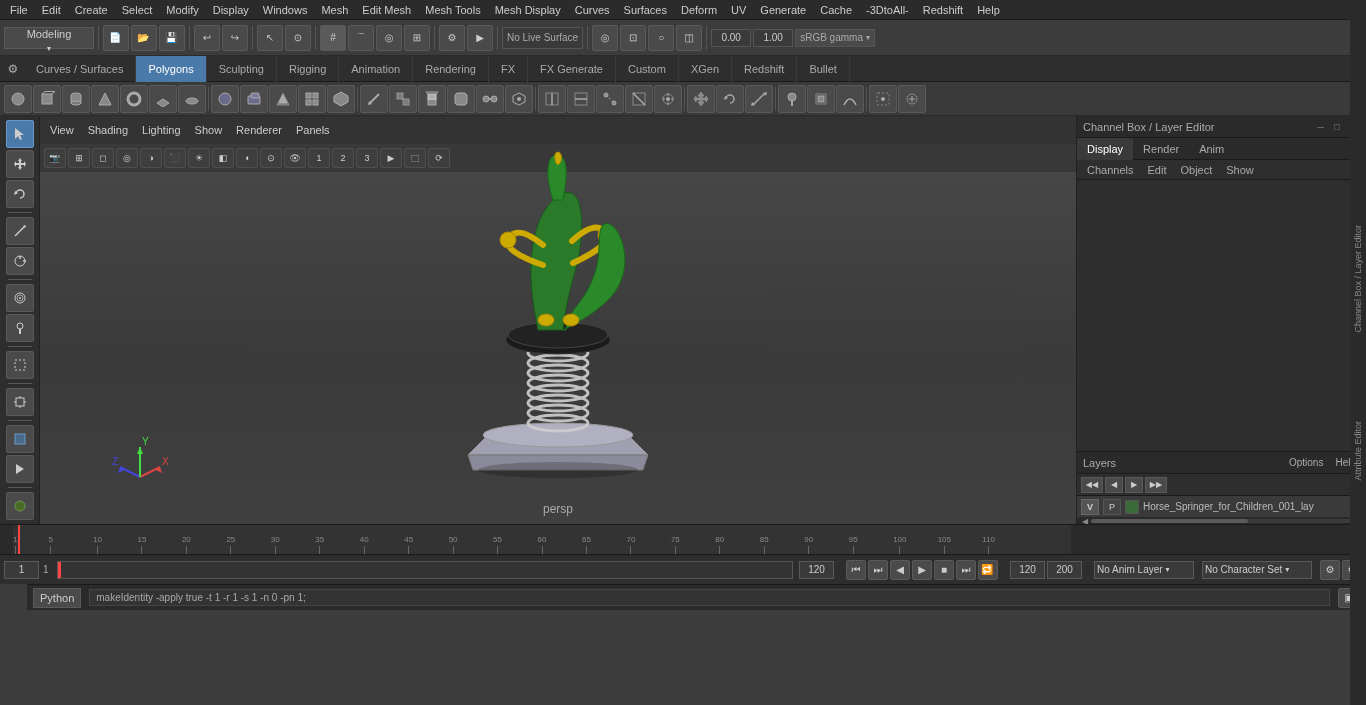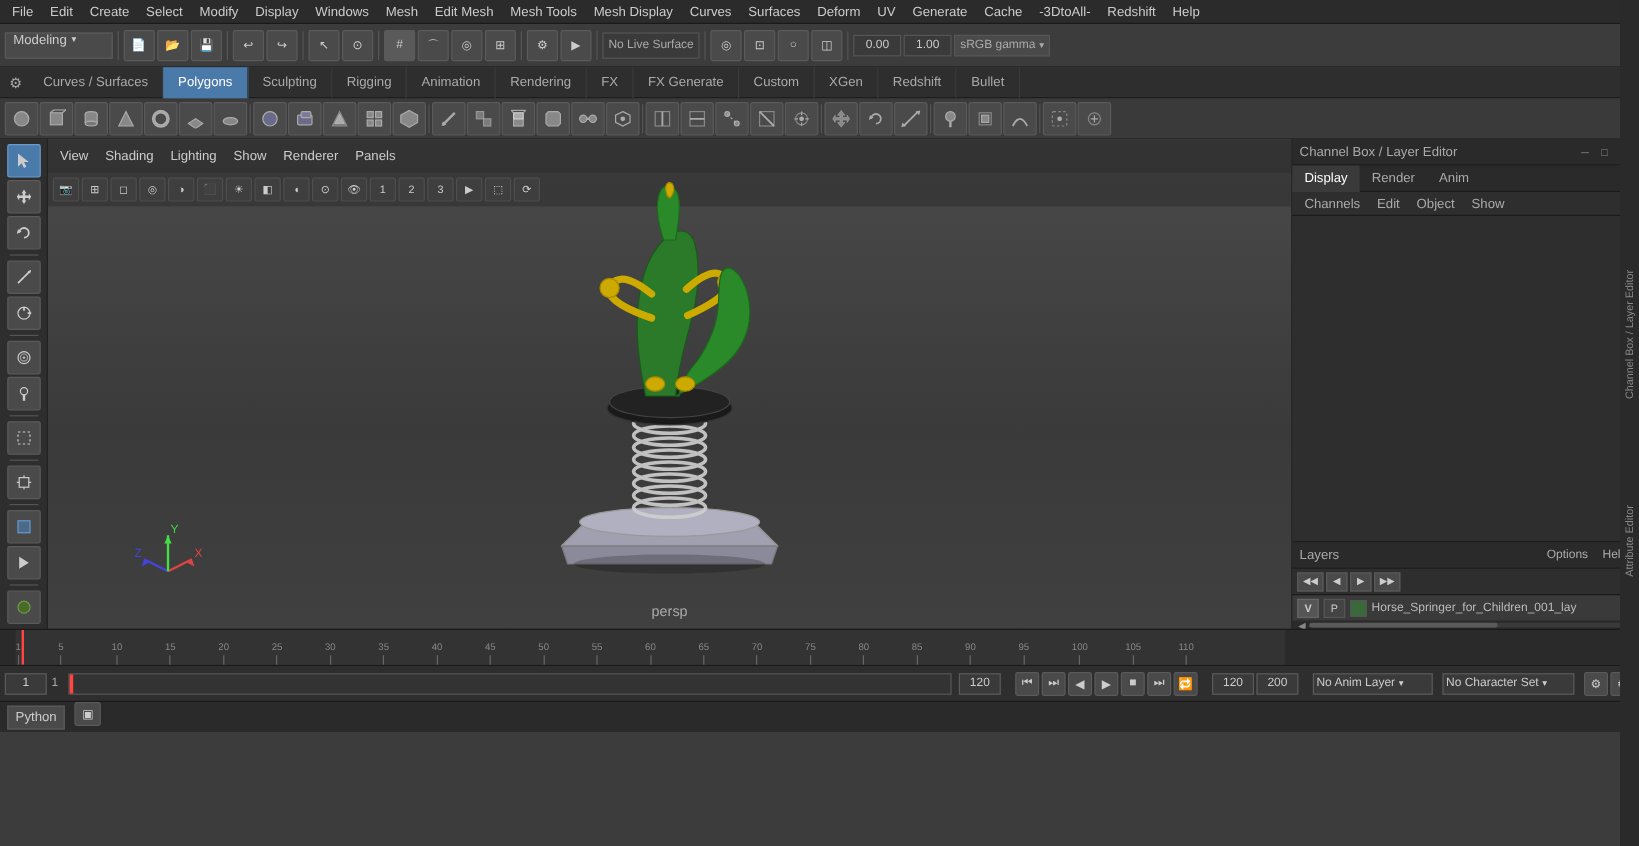--- a/index.html
+++ b/index.html
@@ -62,22 +62,24 @@
     }
     .workspace-dropdown {
       height: 22px;
       background: #4a4a4a;
       border: 1px solid #5a5a5a;
       color: #ccc;
       padding: 0 6px;
       font-size: 11px;
       cursor: pointer;
       display: flex;
+      align-items: center;
       gap: 4px;
       min-width: 90px;
+      flex-direction: column;
     }
 
     
     #tabs-bar {
       height: 26px;
       background: #2e2e2e;
       display: flex;
       align-items: center;
       padding: 0 2px;
       border-bottom: 1px solid #1a1a1a;
@@ -544,23 +546,25 @@
       color: #888;
       cursor: pointer;
       padding: 4px 2px;
     }
 
     
     #status-bar {
       height: 26px;
       background: #2a2a2a;
       display: flex;
+      align-items: center;
       padding: 0 6px;
       gap: 8px;
       border-top: 1px solid #1a1a1a;
+      margin-left: 27px;
     }
     .status-section {
       display: flex;
       align-items: center;
       gap: 4px;
     }
     .status-cmd {
       flex: 1;
       font-size: 10px;
       color: #aaa;
@@ -1323,20 +1327,23 @@
   <div class="pb-btn">⚙</div>
   <div class="pb-btn">⚙</div>
 </div>
 
 <div id="status-bar">
   <div class="status-section">
     <div style="background:#4a4a4a;border:1px solid #5a5a5a;padding:2px 6px;height:20px;display:flex;align-items:center;cursor:pointer;font-size:11px;color:#ccc;">
       <span>Python</span>
     </div>
   </div>
+  <div class="status-cmd">
+    <span style="font-size:10px;color:#aaa;">makeIdentity -apply true -t 1 -r 1 -s 1 -n 0 -pn 1;</span>
+  </div>
   <div class="toolbar-btn" style="width:22px;height:20px;">
     <span>▣</span>
   </div>
 </div>
 
 <div id="right-edge-labels" style="position:fixed;right:0;top:0;width:16px;height:705px;background:#2a2a2a;z-index:50;display:flex;flex-direction:column;align-items:center;padding:100px 0;gap:80px;">
   <div class="edge-label" style="writing-mode:vertical-rl;transform:rotate(180deg);font-size:9px;color:#888;">Channel Box / Layer Editor</div>
   <div class="edge-label" style="writing-mode:vertical-rl;transform:rotate(180deg);font-size:9px;color:#888;">Attribute Editor</div>
 </div>
 

